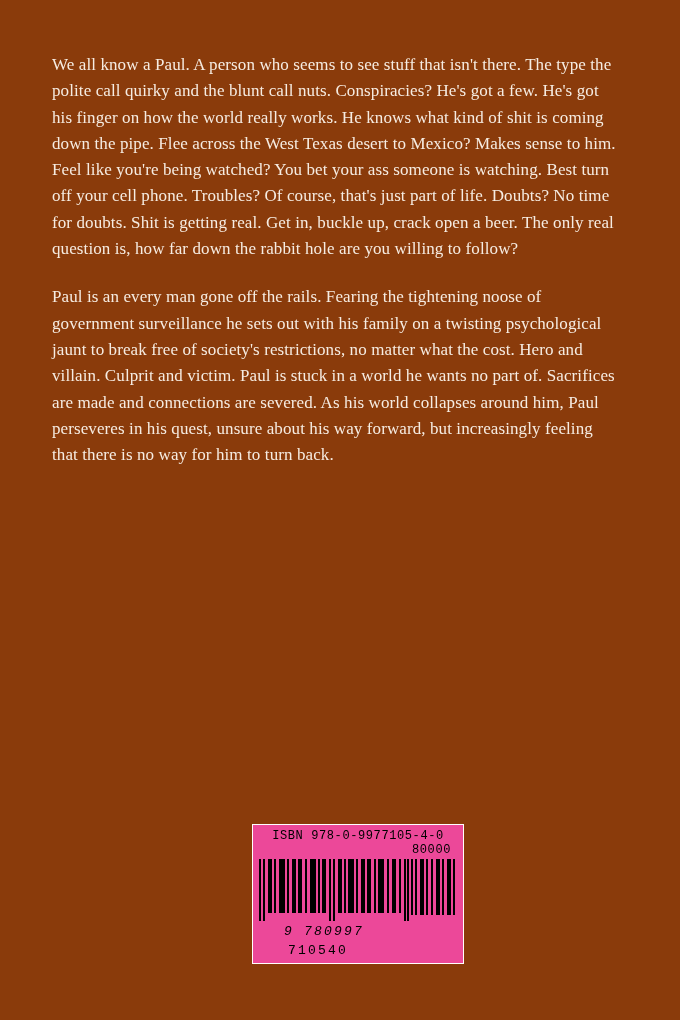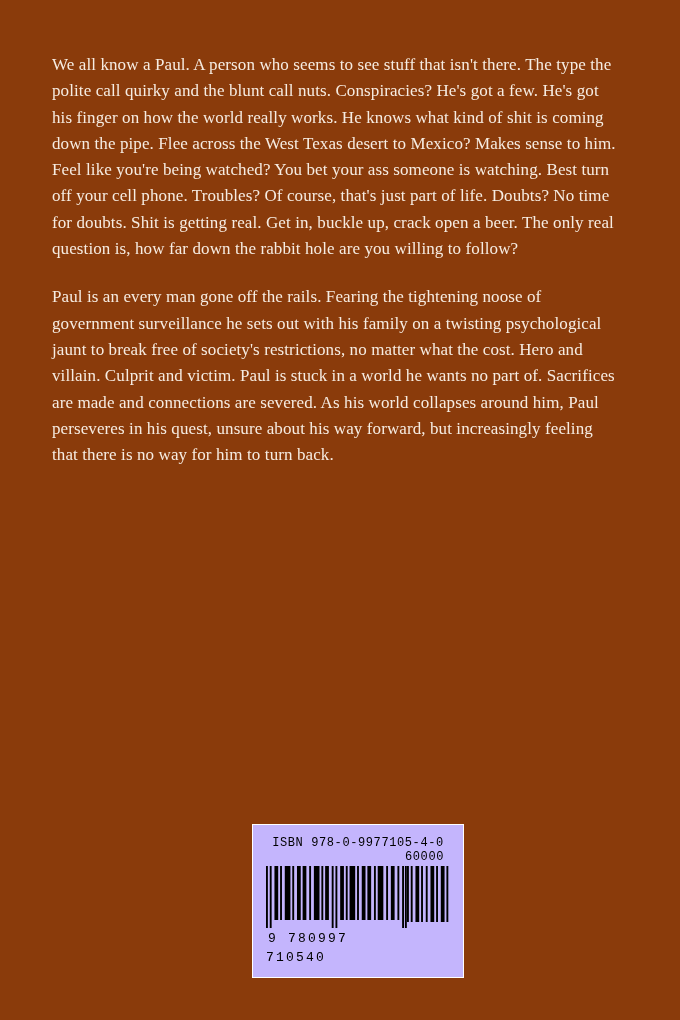--- a/index.html
+++ b/index.html
@@ -39,23 +39,23 @@
   .blurb p:last-child {
     margin-bottom: 16px;
   }
 
   
   .barcode-block {
     position: absolute;
     left: 252px;
     top: 824px;
     width: 212px;
-    background: #c4b5fd;
+    background: #ec4899;
     border: 1px solid #ffffff;
-    padding: 7px;
+    padding: 0;
     box-sizing: border-box;
   }
   .barcode-inner {
     padding: 5px 6px 4px 6px;
     box-sizing: border-box;
   }
   .isbn-line {
     font-family: "Liberation Mono", monospace;
     font-size: 12px;
     color: #000000;
@@ -103,21 +103,21 @@
 <div class="page">
 
   <div class="blurb">
     <p>We all know a Paul. A person who seems to see stuff that isn't there. The type the polite call quirky and the blunt call nuts. Conspiracies? He's got a few. He's got his finger on how the world really works. He knows what kind of shit is coming down the pipe. Flee across the West Texas desert to Mexico? Makes sense to him. Feel like you're being watched? You bet your ass someone is watching. Best turn off your cell phone. Troubles? Of course, that's just part of life. Doubts? No time for doubts. Shit is getting real. Get in, buckle up, crack open a beer. The only real question is, how far down the rabbit hole are you willing to follow?</p>
     <p>Paul is an every man gone off the rails. Fearing the tightening noose of government surveillance he sets out with his family on a twisting psychological jaunt to break free of society's restrictions, no matter what the cost. Hero and villain. Culprit and victim. Paul is stuck in a world he wants no part of. Sacrifices are made and connections are severed. As his world collapses around him, Paul perseveres in his quest, unsure about his way forward, but increasingly feeling that there is no way for him to turn back.</p>
   </div>
 
   <div class="barcode-block">
     <div class="barcode-inner">
       <div class="isbn-line">ISBN 978-0-9977105-4-0</div>
-      <div class="price-line">60000</div>
+      <div class="price-line">80000</div>
 
       <div class="bar-split">
         <svg class="bars main-bars" viewBox="0 0 150 62" preserveAspectRatio="none">
           <g fill="#000000">
             <rect x="0" y="0" width="2" height="62"></rect>
             <rect x="4" y="0" width="2" height="62"></rect>
             <rect x="9" y="0" width="4" height="54"></rect>
             <rect x="15" y="0" width="2" height="54"></rect>
             <rect x="20" y="0" width="6" height="54"></rect>
             <rect x="28" y="0" width="2" height="54"></rect>
@@ -153,18 +153,18 @@
             <rect x="15" y="0" width="2" height="56"></rect>
             <rect x="20" y="0" width="2" height="56"></rect>
             <rect x="25" y="0" width="4" height="56"></rect>
             <rect x="31" y="0" width="2" height="56"></rect>
             <rect x="36" y="0" width="4" height="56"></rect>
             <rect x="42" y="0" width="2" height="56"></rect>
           </g>
         </svg>
       </div>
 
-      <div class="barcode-digits" style="display:inline-block;width:52%;text-align:left;padding-left:2px;">9 780997</div>
-      <div class="barcode-digits" style="display:inline-block;width:45%;text-align:left;">710540</div>
+      <div class="barcode-digits" style="display:inline-block;width:52%;text-align:right;padding-left:2px;font-style:italic;">9 780997</div>
+      <div class="barcode-digits" style="display:inline-block;width:45%;text-align:right;">710540</div>
     </div>
   </div>
 
 </div>
 
 </body></html>

